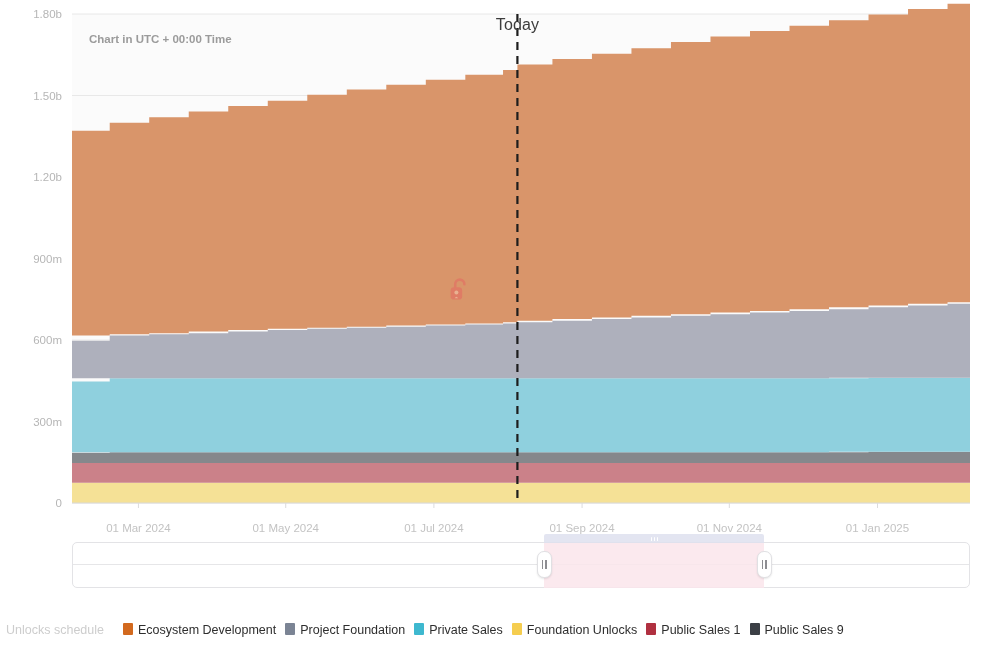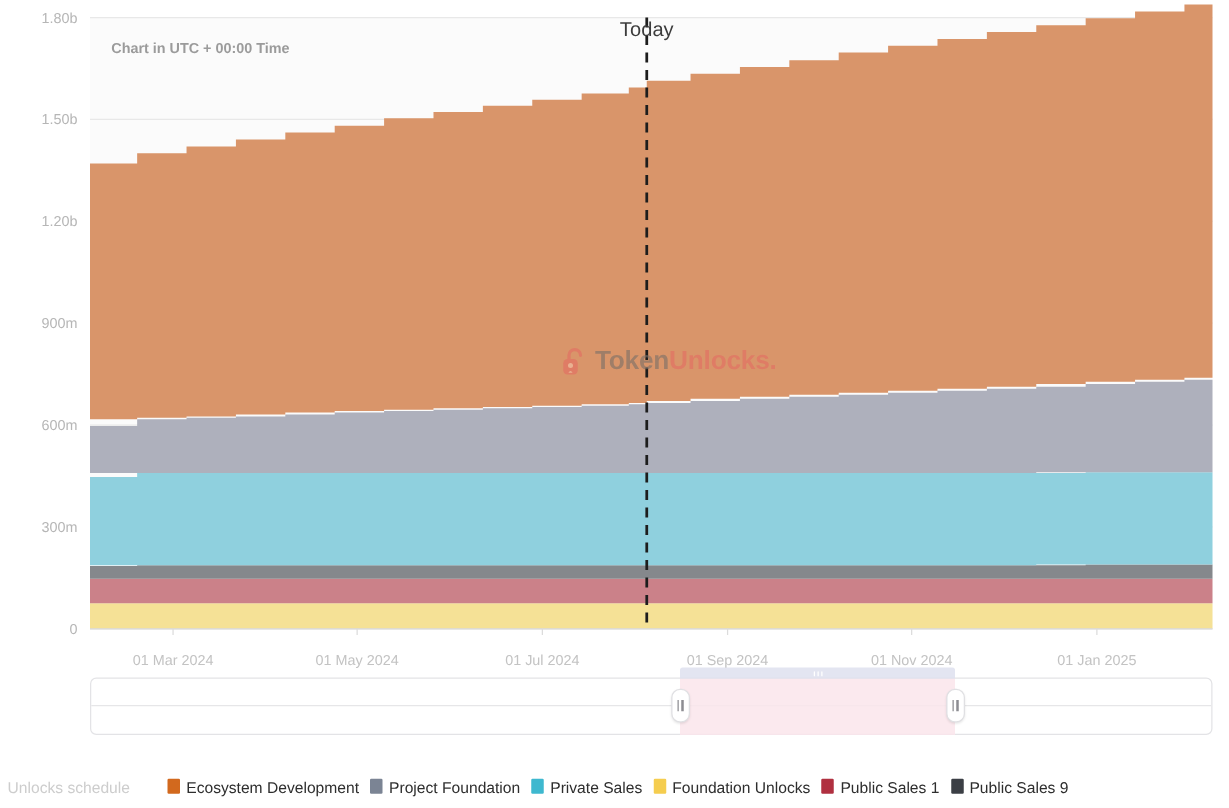--- a/index.html
+++ b/index.html
@@ -140,21 +140,21 @@
 
   
   .legend {
     position: absolute;
     left: 0;
     top: 618px;
     width: 983px;
     height: 24px;
     display: flex;
     align-items: center;
-    gap: 26px;
+    gap: 15px;
     padding-left: 6px;
     box-sizing: border-box;
   }
   .legend-title {
     font-size: 12.5px;
     color: #cdcdcd;
     white-space: nowrap;
     margin-right: 4px;
   }
   .legend-item {
@@ -223,23 +223,20 @@
 
   <div class="today-label" id="today-label" style="left: 517.408px;">Today</div>
 
   <div class="watermark" id="watermark" style="left: 449px; top: 277px;">
     <svg width="22" height="24" viewBox="0 0 22 24">
       <path d="M6.2 10.5 V7.2 a4.6 4.6 0 0 1 9.2 0" fill="none" stroke="#e36d62" stroke-width="2.6" stroke-linecap="round"></path>
       <rect x="1.6" y="10.2" width="11.6" height="12.4" rx="3.4" fill="#e36d62"></rect>
       <circle cx="7.4" cy="15.4" r="2.0" fill="#f4c3a9"></circle>
       <path d="M5.7 21.2 q1.7 -3.0 3.4 0 z" fill="#f4c3a9"></path>
     </svg>
-    <div>
-      <span class="wm-text wm-a">Token</span><span class="wm-text wm-b">Unlocks.</span>
-    </div>
   </div>
 
   <div class="slider">
     <div class="slider-line"></div>
     <div class="slider-select" id="slider-select" style="left: 471.45px; width: 220.01px;">
       <div class="slider-drag-bar" id="slider-drag-bar" style="left: 0px; width: 220.01px;">
         <span class="grip-dots">
             <i></i>
             <i></i>
             <i></i>

